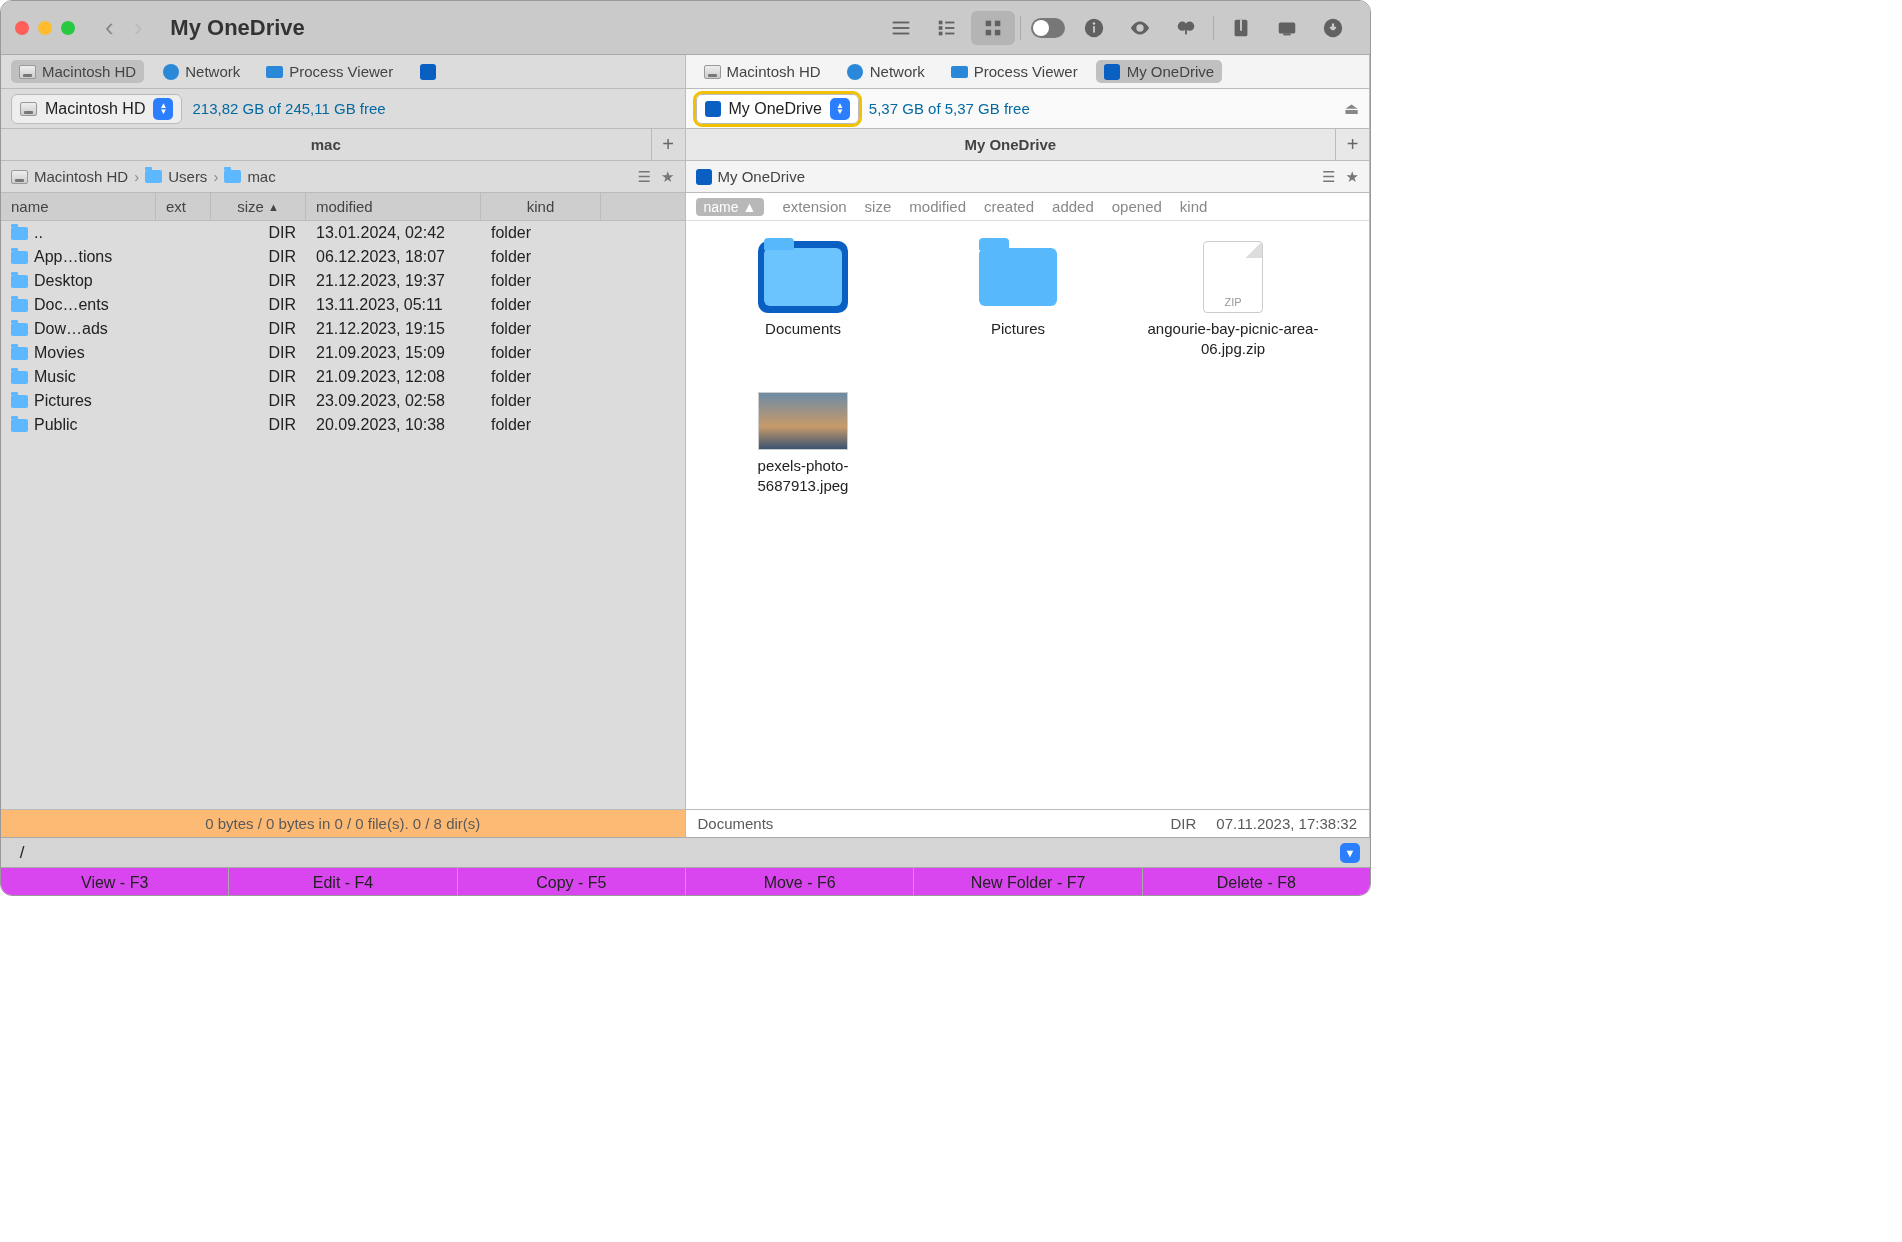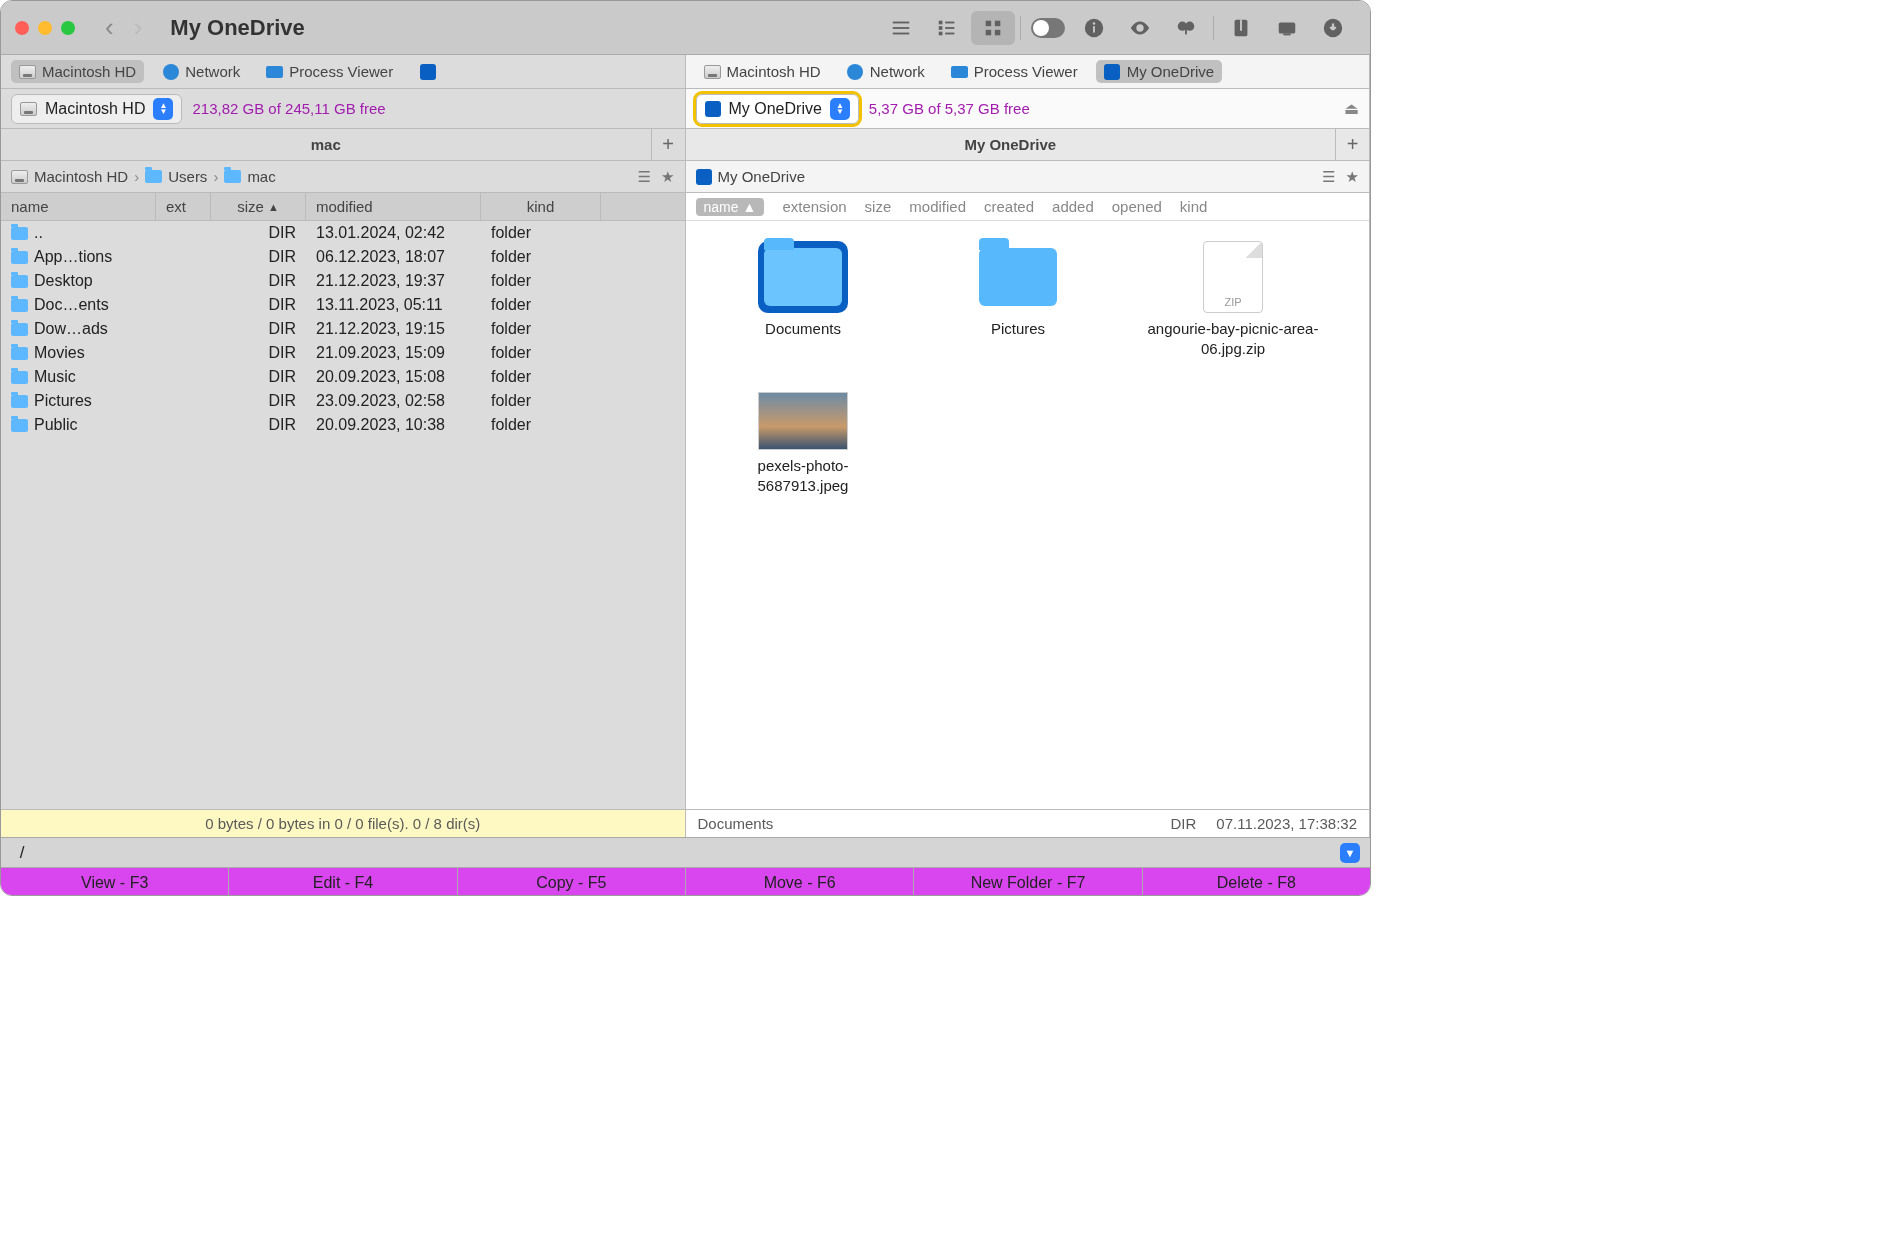--- a/index.html
+++ b/index.html
@@ -35,21 +35,21 @@
 .disk-ico::after{content:"";position:absolute;bottom:1px;left:3px;right:3px;height:3px;background:#777;border-radius:1px;}
 .net-ico{display:inline-block;width:16px;height:16px;border-radius:50%;background:#2b88d8;}
 .laptop-ico{display:inline-block;width:17px;height:12px;background:#2b88d8;border-radius:2px;position:relative;}
 .onedrive-ico{display:inline-block;width:16px;height:16px;background:#0a5fc2;border-radius:3px;}
 
 
 .driverow { height: 40px; display: flex; align-items: center; gap: 10px; padding: 0 10px; border-bottom: 1px solid #bbb; font-size: 16px; }
 .drivebox { display: flex; align-items: center; gap: 8px; background: #eee; border: 1px solid #bbb; border-radius: 6px; padding: 3px 8px; }
 .drivebox.hl { outline: 3px solid #f2c200; background:#fff; }
 .arrows-btn { background: #2b7fff; width: 20px; height: 22px; border-radius: 5px; display: flex; flex-direction: column; align-items: center; justify-content: center; color: #fff; font-size: 8px; line-height: 6px; }
-.freespace { color: #a21caf; font-size: 15px; }
+.freespace { color: #0369a1; font-size: 15px; }
 .eject { margin-left: auto; color: #888; font-size: 16px; }
 
 
 .tabhdr { height: 32px; display: flex; align-items: center; border-bottom: 1px solid #bbb; font-size: 15px; }
 .tabhdr .tabname { flex: 1; text-align: center; font-weight: 600; color: #444; }
 .tabhdr .plus { width: 34px; text-align: center; color: #666; font-size: 20px; border-left: 1px solid #bbb; height: 100%; display:flex; align-items:center; justify-content:center;}
 
 
 .crumbs { height: 32px; display: flex; align-items: center; gap: 6px; padding: 0 10px; border-bottom: 1px solid #bbb; font-size: 15px; color: #444; }
 .crumbs .sep { color: #888; }
@@ -62,21 +62,21 @@
 .cols > div { padding: 0 10px; border-right: 1px solid #bbb; height:100%; display:flex; align-items:center;}
 .c-name{width:155px;} .c-ext{width:55px;} .c-size{width:95px;justify-content:center;} .c-mod{width:175px;} .c-kind{width:120px;justify-content:center;}
 .sort-ind{font-size:11px;margin-left:4px;}
 .list { flex: 1; overflow: auto; font-size: 16px; }
 .row { display: flex; height: 24px; align-items: center; }
 .row > div { padding: 0 10px; }
 .r-name{width:155px; display:flex; align-items:center; gap:6px; overflow:hidden; white-space:nowrap;}
 .r-ext{width:55px;} .r-size{width:95px;text-align:right;} .r-mod{width:175px;} .r-kind{width:120px;}
 
 
-.status { height: 28px; border-top: 1px solid #bbb; display:flex; align-items:center; justify-content:center; font-size:15px; color:#5a5a5a; background:#fef9c3;}
+.status { height: 28px; border-top: 1px solid #bbb; display:flex; align-items:center; justify-content:center; font-size:15px; color:#5a5a5a; background:#fdba74;}
 .status.right{justify-content:space-between; padding:0 12px; background:#fff;}
 
 
 .cols-r { height: 28px; display:flex; align-items:center; gap:18px; padding:0 10px; border-bottom:1px solid #ddd; font-size:15px; color:#888;}
 .cols-r .srt{background:#b8b8b8;color:#fff;border-radius:4px;padding:1px 8px;display:flex;align-items:center;gap:4px;font-size:14px;}
 .iconview { flex:1; overflow:auto; display:flex; flex-wrap:wrap; gap:34px 40px; padding:20px 30px; align-content:flex-start;}
 .item { width: 175px; display:flex; flex-direction:column; align-items:center; gap:6px; }
 .thumb { width:90px; height:72px; display:flex; align-items:center; justify-content:center;}
 .thumb.folder .fold-big{width:78px;height:58px;background:#57b8fc;border-radius:6px;position:relative;}
 .thumb.folder .fold-big::before{content:"";position:absolute;top:-10px;left:0;width:30px;height:12px;background:#57b8fc;border-radius:4px 4px 0 0;}
@@ -315,21 +315,21 @@
           <div class="r-mod">21.09.2023, 15:09</div>
           <div class="r-kind">folder</div>
         </div>
         <div class="row">
           <div class="r-name">
             <span class="fold-ico"></span>
             <span>Music</span>
           </div>
           <div class="r-ext"></div>
           <div class="r-size">DIR</div>
-          <div class="r-mod">20.09.2023, 15:08</div>
+          <div class="r-mod">21.09.2023, 12:08</div>
           <div class="r-kind">folder</div>
         </div>
         <div class="row">
           <div class="r-name">
             <span class="fold-ico"></span>
             <span>Pictures</span>
           </div>
           <div class="r-ext"></div>
           <div class="r-size">DIR</div>
           <div class="r-mod">23.09.2023, 02:58</div>

